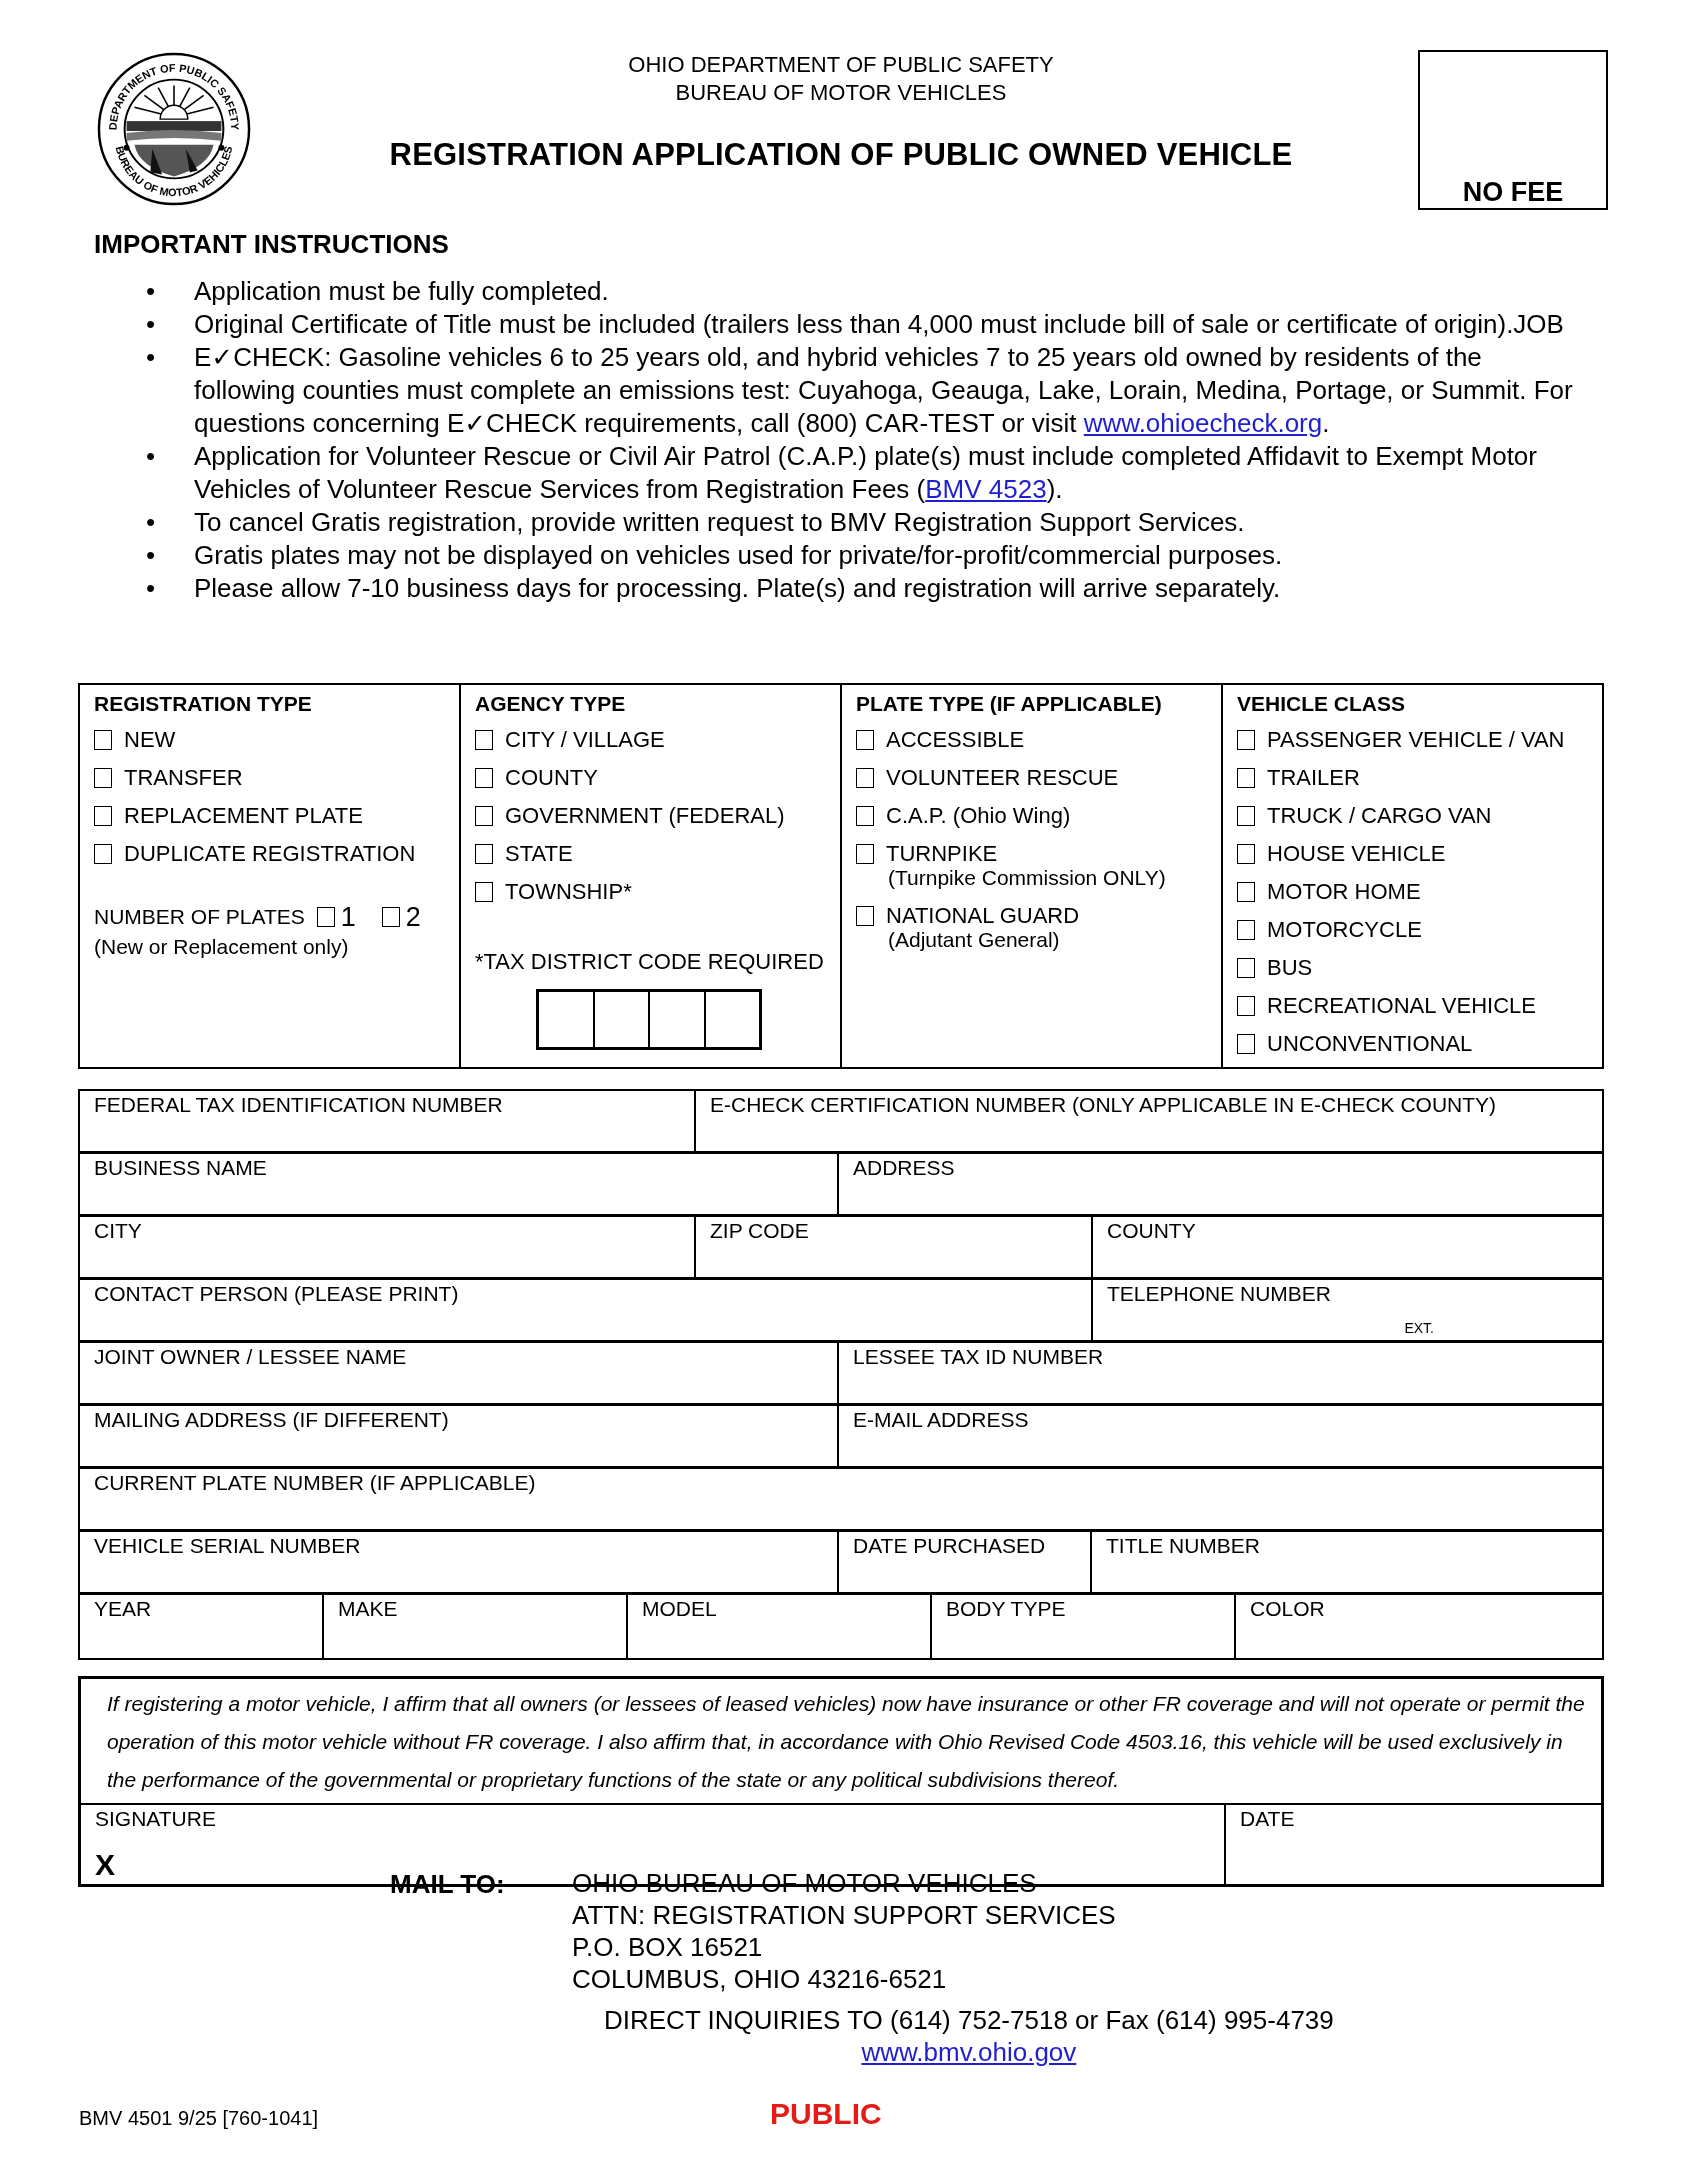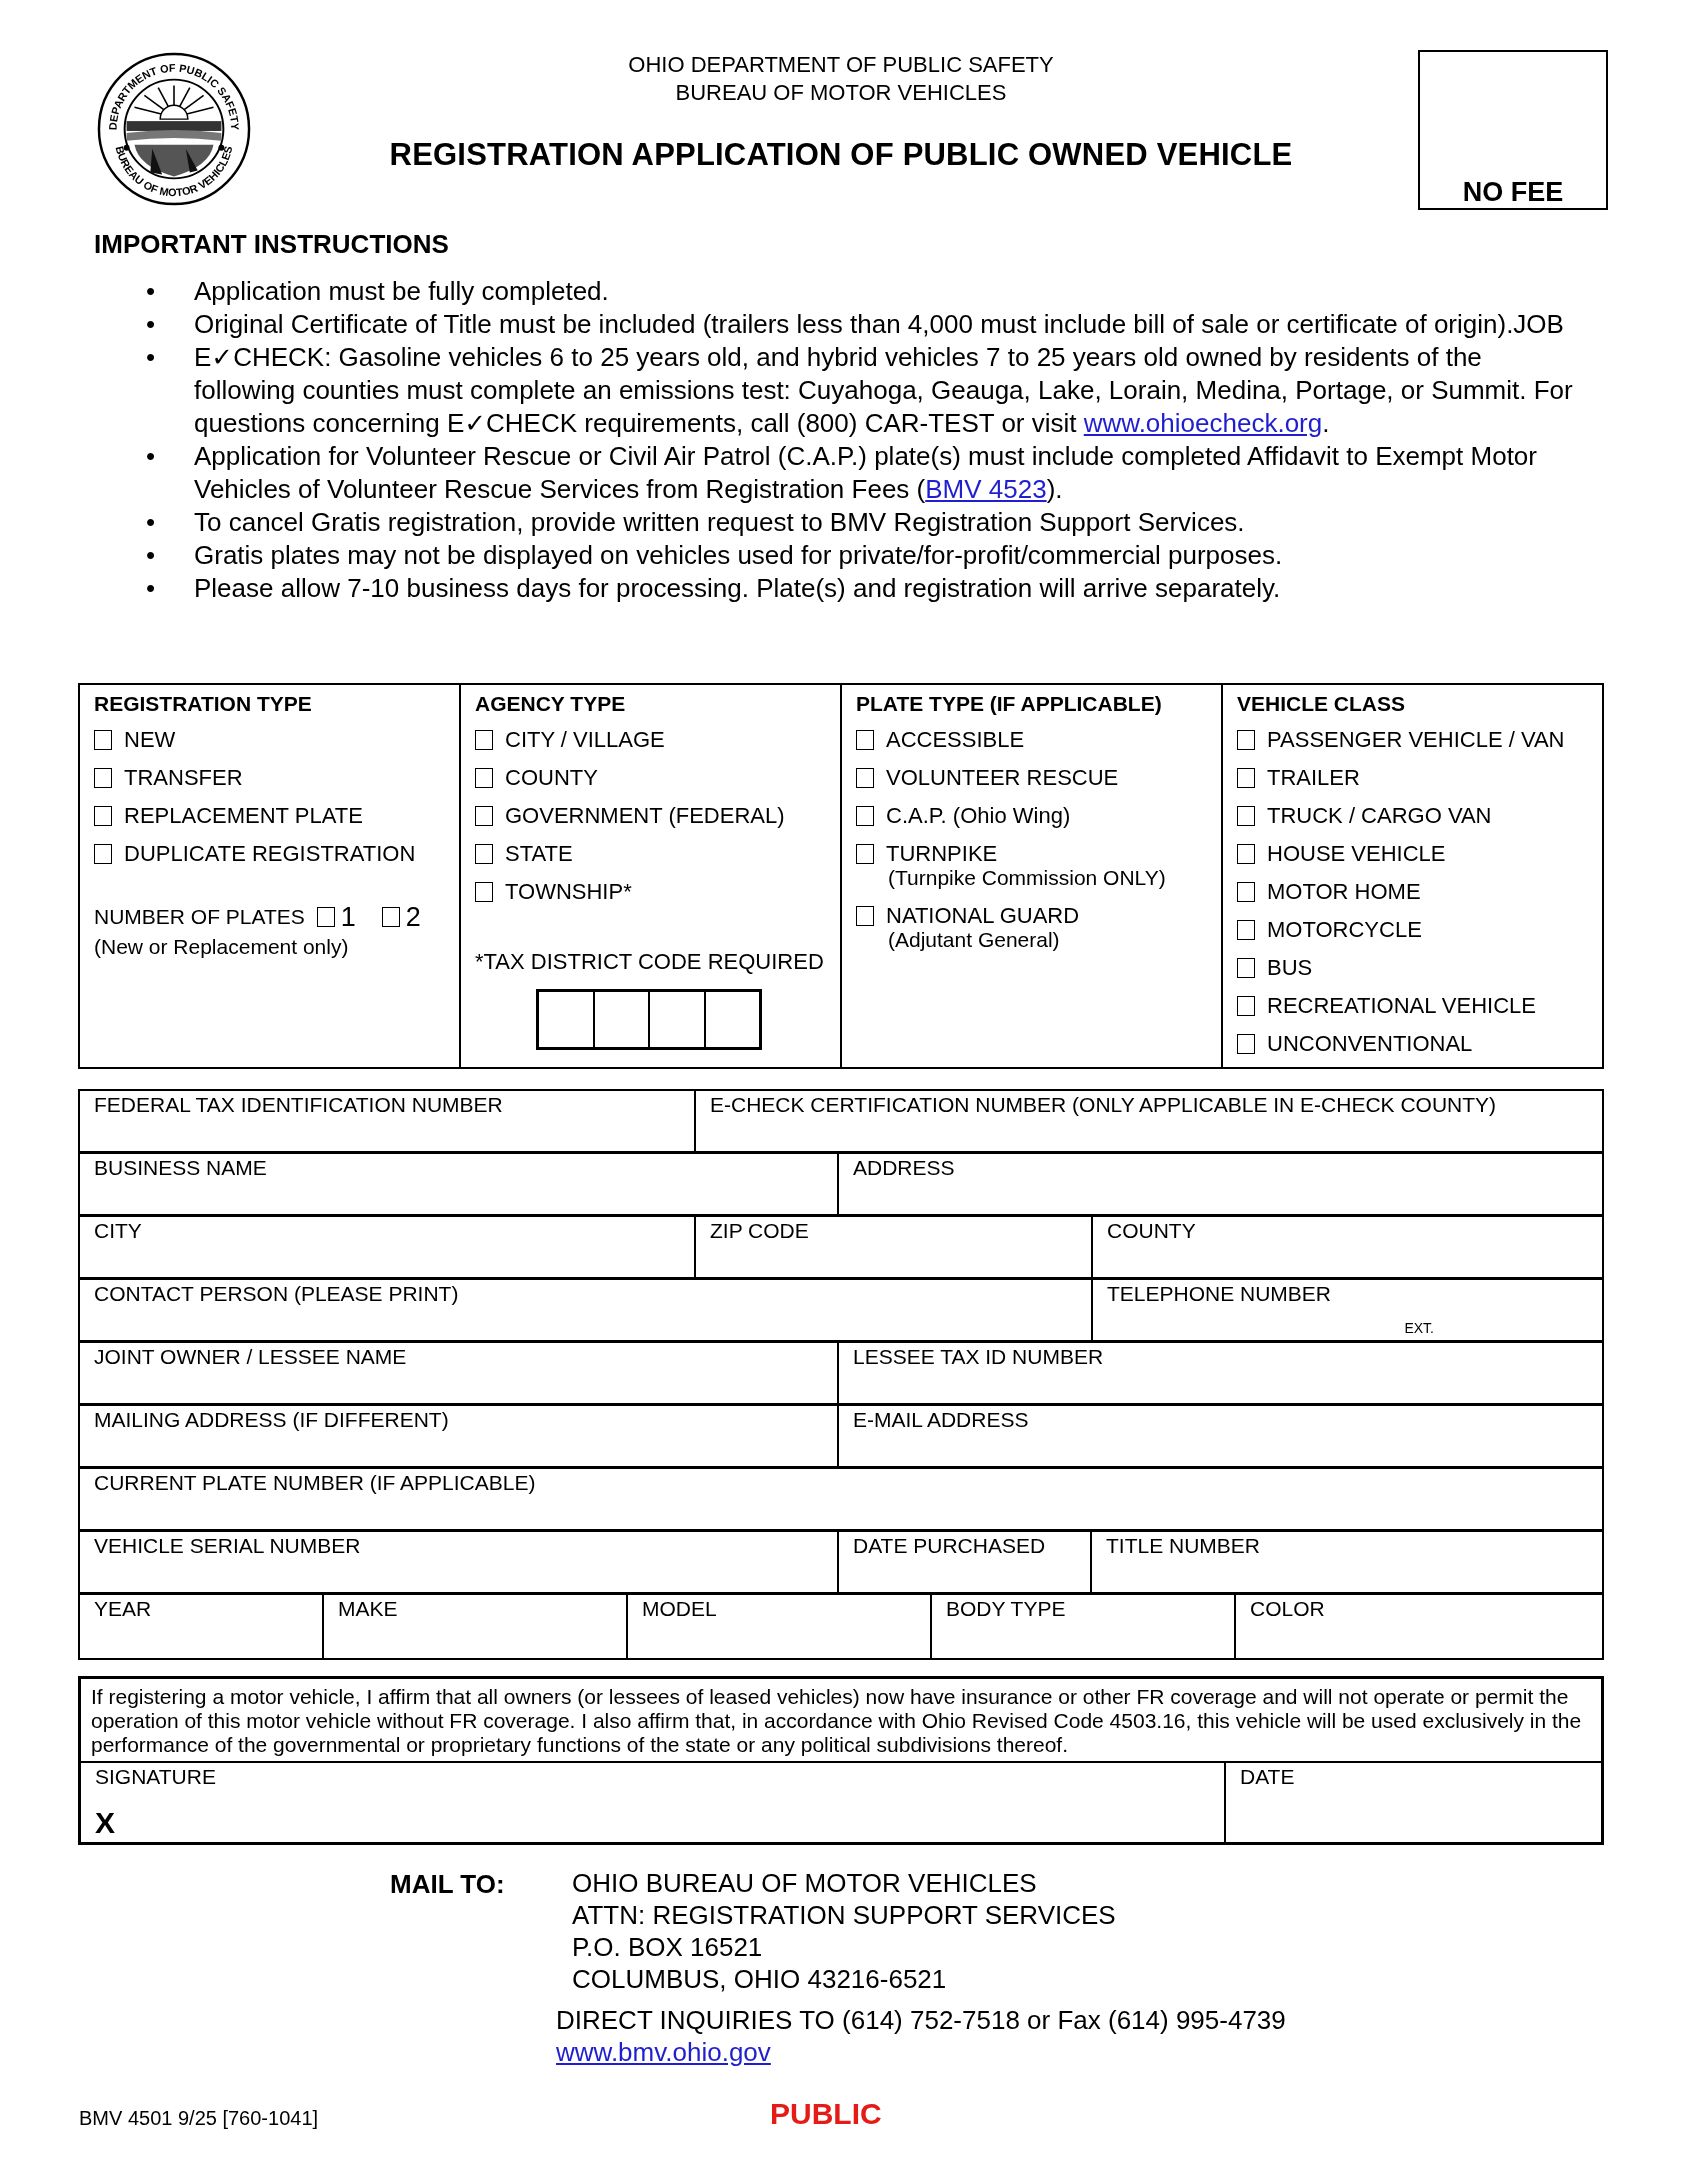--- a/index.html
+++ b/index.html
@@ -39,30 +39,30 @@
   
   .fields { position: absolute; left: 78px; top: 1089px; width: 1526px; border: 2.5px solid #000; }
   .frow { display: flex; height: 63px; border-bottom: 3px solid #000; }
   .frow:last-child { border-bottom: none; }
   .fcell { border-right: 2px solid #000; padding: 2px 14px; font-size: 21px; position: relative; }
   .fcell:last-child { border-right: none; }
   .ext { position: absolute; right: 168px; bottom: 4px; font-size: 14px; }
 
   
   .affirm { position: absolute; left: 78px; top: 1676px; width: 1526px; border: 3px solid #000; }
-  .affirm-text { font-size: 21px; line-height: 24px; padding: 6px 14px 4px 10px; border-bottom: 2px solid #000; }
+  .affirm-text { font-size: 21px; line-height: 38px; padding: 6px 14px 4px 26px; border-bottom: 2px solid #000; font-style: italic; }
   .sigrow { display: flex; height: 79px; }
   .sigcell { border-right: 2px solid #000; padding: 2px 14px; font-size: 21px; position: relative; }
   .sigcell:last-child { border-right: none; }
   .sigx { position: absolute; left: 14px; bottom: 2px; font-size: 30px; font-weight: bold; }
 
   
   .mail-label { position: absolute; left: 390px; top: 1869px; font-size: 26px; font-weight: bold; }
   .mail-block { position: absolute; left: 572px; top: 1867px; font-size: 26px; line-height: 32px; }
-  .inq { position: absolute; left: 556px; top: 2004px; font-size: 26px; line-height: 32px; }
+  .inq { position: absolute; left: 604px; top: 2004px; font-size: 26px; line-height: 32px; text-align: center; }
 
   .formno { position: absolute; left: 79px; top: 2107px; font-size: 20px; }
   .public { position: absolute; left: 770px; top: 2097px; font-size: 30px; font-weight: bold; color: #e41b17; }
 </style>
 </head>
 <body>
 
 <div class="seal">
   <svg width="158" height="158" viewBox="0 0 160 160">
     <defs>

